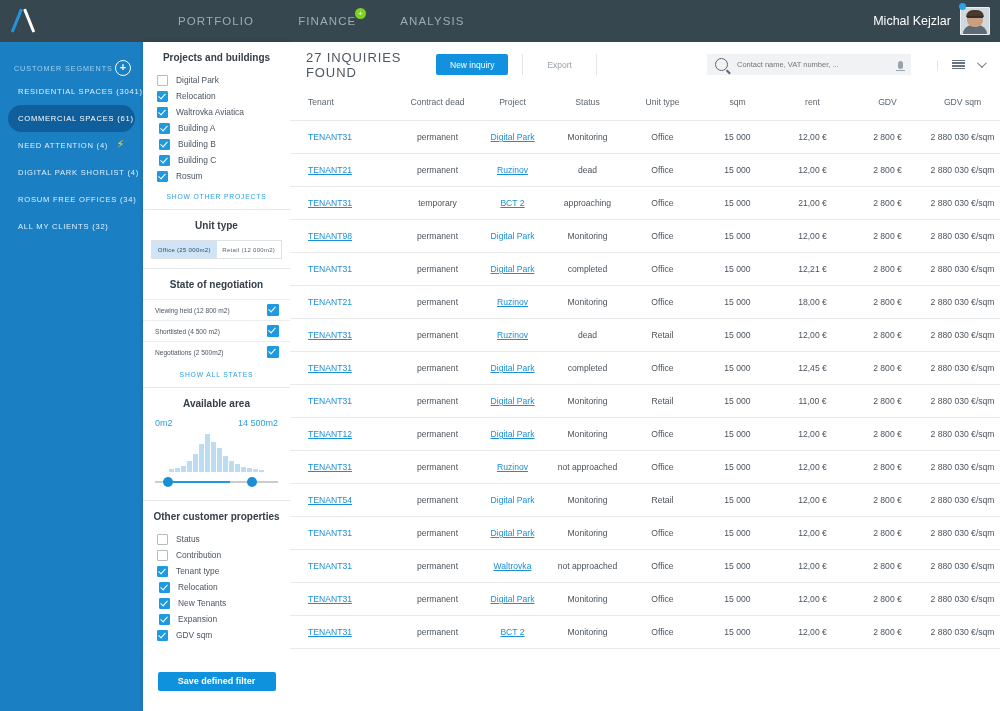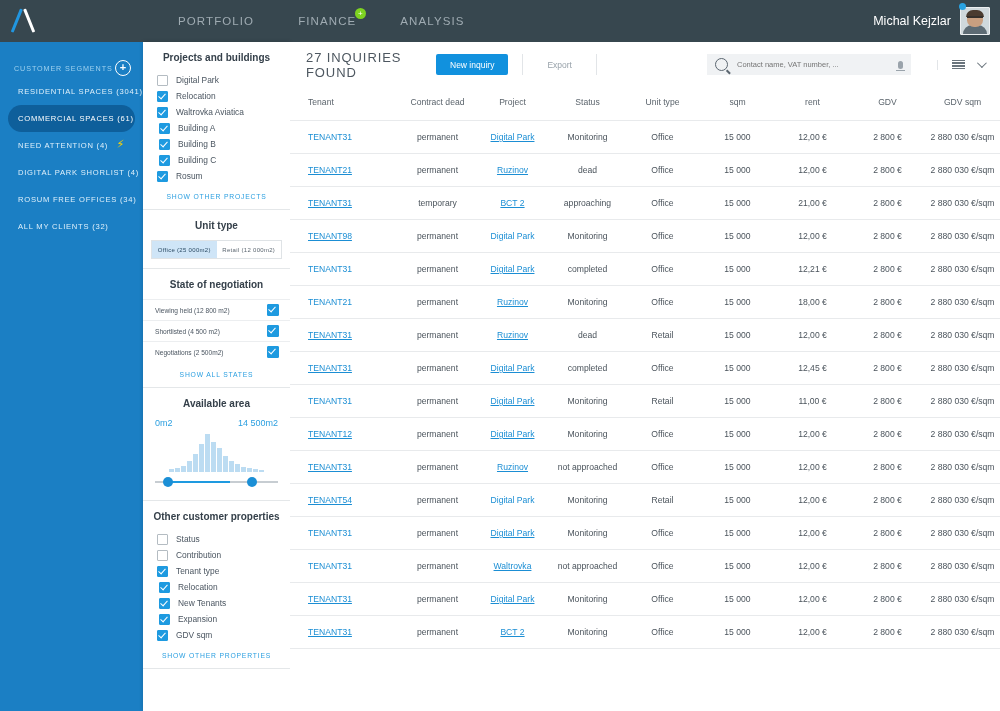--- a/index.html
+++ b/index.html
@@ -344,20 +344,23 @@
             <span class="cb on"></span>
             <span>GDV sqm</span>
           </div>
         </div>
       <div class="show-more show-more-right">
         <span>SHOW OTHER PROPERTIES</span>
         <span class="chev"></span>
       </div>
     </div>
 
+    <div class="savebar">
+      <button class="save-btn">Save defined filter</button>
+    </div>
   </div>
 
   <div class="main">
     <div class="toolbar">
       <span class="found">27 INQUIRIES FOUND</span>
       <button class="btn-primary">New inquiry</button>
       <button class="btn-ghost">Export</button>
       <div class="search">
         <span class="ico-search"></span>
         <input placeholder="Contact name, VAT number, ..." style="">

